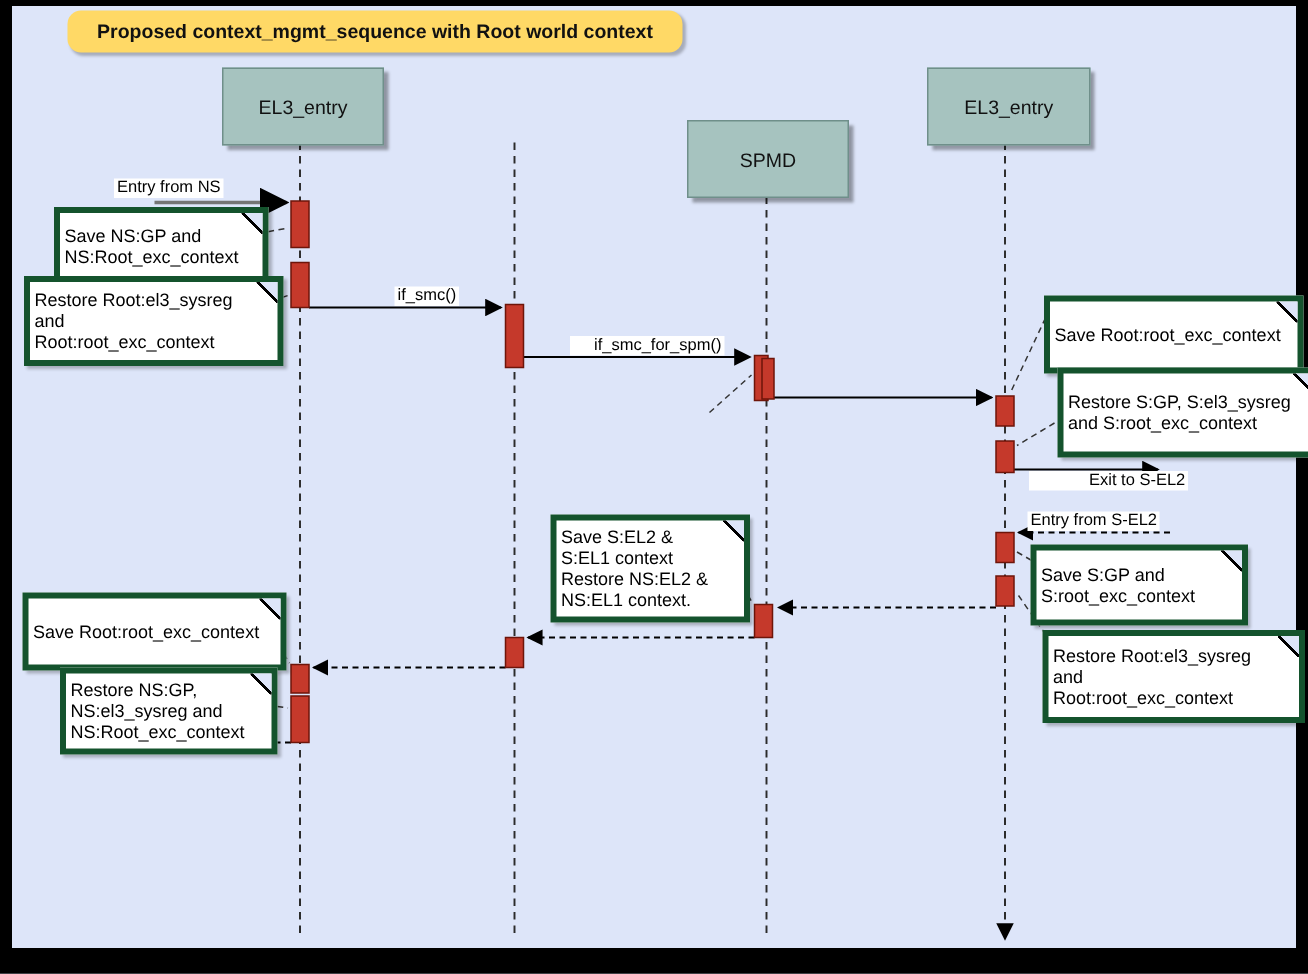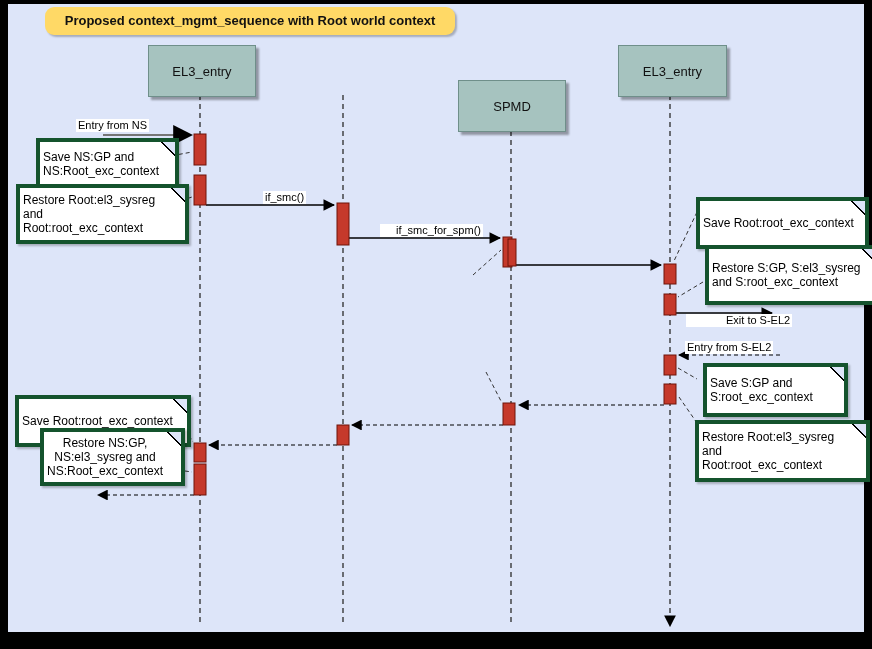--- a/index.html
+++ b/index.html
@@ -107,23 +107,27 @@
     <div class="msg" style="left:660px;top:341px;margin-left:25px;">Entry from S-EL2</div>
 
     <div class="note" style="left:36px;top:138px;width:129px;height:40px;">Save NS:GP and
 NS:Root_exc_context</div>
     <div class="note" style="left:16px;top:184px;width:159px;height:48px;">Restore Root:el3_sysreg
 and
 Root:root_exc_context</div>
     <div class="note" style="left:696px;top:197px;width:159px;height:40px;">Save Root:root_exc_context</div>
     <div class="note" style="left:705px;top:245px;width:161px;height:48px;">Restore S:GP, S:el3_sysreg
 and S:root_exc_context</div>
-    <div class="note" style="left:703px;top:363px;width:131px;height:42px;">Save S:GP and
+    <div class="note" style="left:687px;top:363px;width:131px;height:42px;">Save S:GP and
 S:root_exc_context</div>
     <div class="note" style="left:695px;top:420px;width:161px;height:50px;">Restore Root:el3_sysreg
 and
 Root:root_exc_context</div>
+    <div class="note" style="left:367px;top:343px;width:119px;height:60px;">Save S:EL2 &amp;
+S:EL1 context
+Restore NS:EL2 &amp;
+NS:EL1 context.</div>
     <div class="note" style="left:15px;top:395px;width:162px;height:40px;">Save Root:root_exc_context</div>
-    <div class="note" style="left:40px;top:428px;width:131px;height:46px;text-align:center;">Restore NS:GP,
+    <div class="note" style="left:40px;top:445px;width:131px;height:46px;">Restore NS:GP,
 NS:el3_sysreg and
 NS:Root_exc_context</div>
   </div>
 </div>
 
 </body></html>

